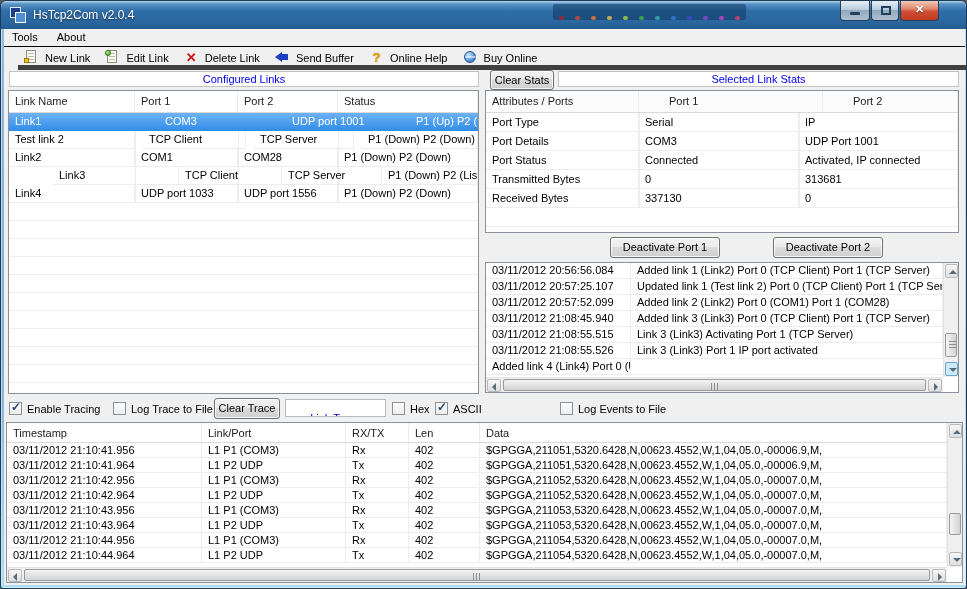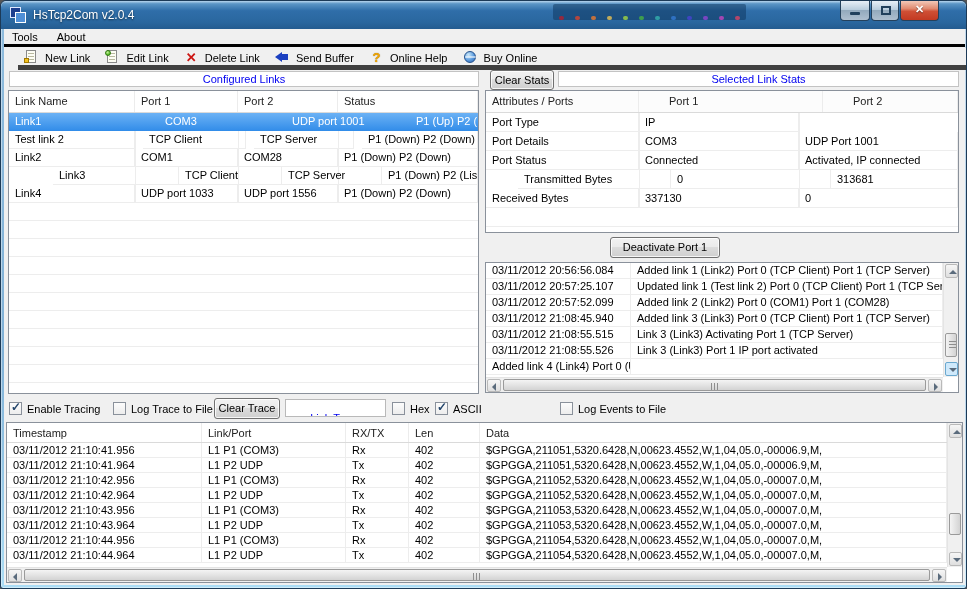--- a/index.html
+++ b/index.html
@@ -26,21 +26,21 @@
   .cap-min { right:96px; width:30px; }
   .cap-max { right:67px; width:28px; }
   .cap-close { right:27px; width:39px; background:linear-gradient(180deg,#f2c8b8 0,#e08a70 40%,#cf4f35 55%,#c23a22 100%); }
   .cap-min .glyph { position:absolute; left:9px; bottom:5px; width:10px; height:3px; background:#21405c; border-radius:1px; }
   .cap-max .glyph { position:absolute; left:9px; top:5px; width:10px; height:9px; border:2px solid #21405c; background:transparent; }
   .cap-close .glyph { position:absolute; left:0; top:2px; width:100%; text-align:center; color:#fff; font-size:11px; font-weight:bold; text-shadow:0 1px 1px rgba(0,0,0,.5); }
 
   
   .content { position:absolute; left:3px; top:28px; width:961px; height:556px; background:#f0f0f0; }
 
-  .menubar { position:absolute; left:0; top:0; width:100%; height:18px; background:#f0f0f0; border-bottom:3px solid #000000;}
+  .menubar { position:absolute; left:0; top:0; width:100%; height:18px; background:#f0f0f0; border-bottom:1px solid #000000;}
   .menu-item { display:inline-block; padding:2px 8px 0 8px; height:18px; cursor:default; }
 
   .toolbar { position:absolute; left:14px; top:19px; width:100%; height:22px; background:#f0f0f0; border-bottom:5px solid #404040; white-space:nowrap; }
   .tb-btn { display:inline-block; height:21px; padding:2px 6px 0 4px; margin-left:2px; cursor:default; }
   .tb-btn .lbl { vertical-align:middle; margin-left:3px; }
   .tb-icon { display:inline-block; width:15px; height:15px; position:relative; vertical-align:middle; }
   .icon-page .pg { position:absolute; left:2px; top:0; width:10px; height:13px; background:#fdfdf4; border:1px solid #8a8a8a; }
   .icon-page .ln { position:absolute; left:4px; width:6px; height:1px; background:#b9b9a0; }
   .icon-page .l1{ top:3px } .icon-page .l2{ top:6px } .icon-page .l3{ top:9px }
   .icon-new .badge { position:absolute; left:0; top:8px; width:5px; height:5px; background:#f0c020; border:1px solid #a07800; }
@@ -210,46 +210,48 @@
     <div class="panel" style="left:481px; top:61px; width:474px; height:143px;">
       <div class="vline" style="left:153px;"></div>
       <div class="vline" style="left:313px;"></div>
       <div class="hdr-row" style="grid-template-columns:153px 160px 1fr; height:22px; position:relative; background:#fcfcfc;gap:24px;">
         <div>Attributes / Ports</div>
         <div>Port 1</div>
         <div>Port 2</div>
       </div>
       <div class="t-row" style="grid-template-columns:153px 160px 1fr; height:19px; line-height:18px; position:relative;">
         <div>Port Type</div>
+        <div>Serial</div>
         <div>IP</div>
       </div>
       <div class="t-row" style="grid-template-columns:153px 160px 1fr; height:19px; line-height:18px; position:relative;">
         <div>Port Details</div>
         <div>COM3</div>
         <div>UDP Port 1001</div>
       </div>
       <div class="t-row" style="grid-template-columns:153px 160px 1fr; height:19px; line-height:18px; position:relative;">
         <div>Port Status</div>
         <div>Connected</div>
         <div>Activated, IP connected</div>
       </div>
-      <div class="t-row" style="grid-template-columns:153px 160px 1fr; height:19px; line-height:18px; position:relative;padding-left:32px;">
+      <div class="t-row" style="grid-template-columns:153px 160px 1fr; height:19px; line-height:18px; position:relative;">
         <div>Transmitted Bytes</div>
         <div>0</div>
         <div>313681</div>
       </div>
       <div class="t-row" style="grid-template-columns:153px 160px 1fr; height:19px; line-height:18px; position:relative;">
         <div>Received Bytes</div>
         <div>337130</div>
         <div>0</div>
       </div>
       <div style="position:absolute; left:0; right:0; top:117px; bottom:0; background:repeating-linear-gradient(180deg,#fff 0 18px,#ededed 18px 19px);"></div>
     </div>
 
     <div class="w7btn" style="left:606px; top:208px; width:110px; height:21px; padding-top:3px;">Deactivate Port 1</div>
+    <div class="w7btn" style="left:769px; top:208px; width:110px; height:21px; padding-top:3px;">Deactivate Port 2</div>
 
     <div class="panel" style="left:481px; top:233px; width:474px; height:131px;">
       <div class="vline" style="left:145px; bottom:15px;"></div>
       <div style="position:absolute; left:0; right:15px; top:0; bottom:15px; background:repeating-linear-gradient(180deg,#fff 0 15px,#ededed 15px 16px);"></div>
       <div class="t-row" style="grid-template-columns:145px 1fr; height:16px; line-height:15px; position:relative; margin-right:15px;">
         <div>03/11/2012 20:56:56.084</div>
         <div>Added link 1 (Link2) Port 0 (TCP Client) Port 1 (TCP Server)</div>
       </div>
       <div class="t-row" style="grid-template-columns:145px 1fr; height:16px; line-height:15px; position:relative; margin-right:15px;">
         <div>03/11/2012 20:57:25.107</div>

